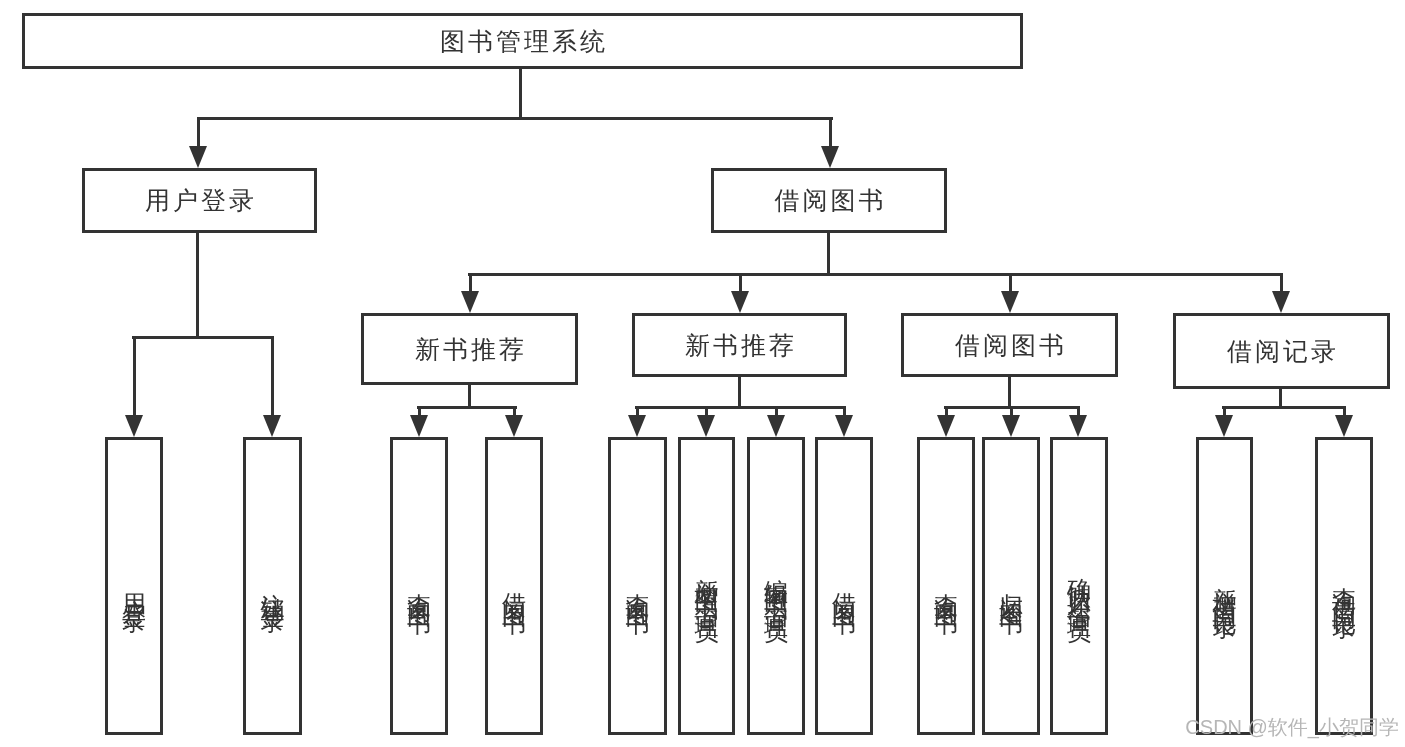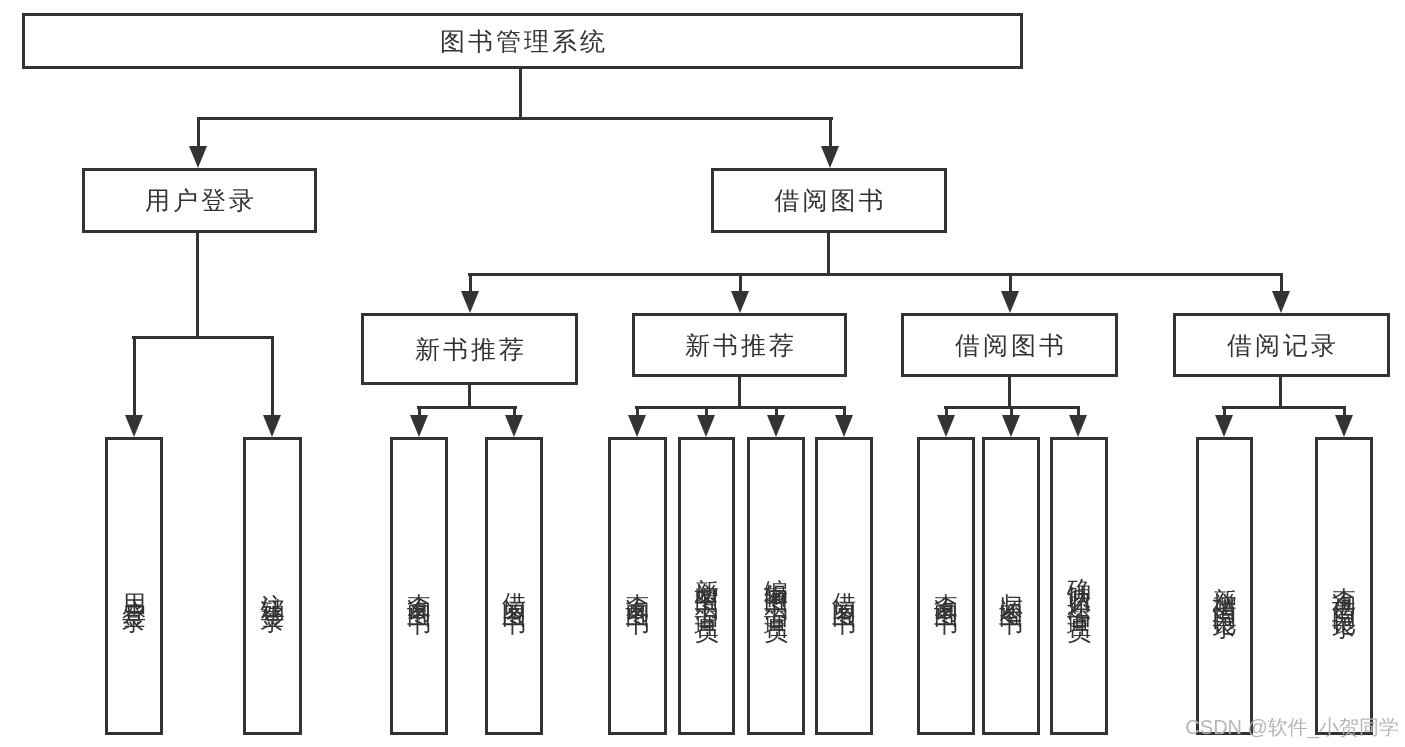--- a/index.html
+++ b/index.html
@@ -136,21 +136,21 @@
       </div>
       <div class="node" style="left: 361px; top: 313px; width: 217px; height: 72px;">
         <span class="label-h">新书推荐</span>
       </div>
       <div class="node" style="left: 632px; top: 313px; width: 215px; height: 64px;">
         <span class="label-h">新书推荐</span>
       </div>
       <div class="node" style="left: 901px; top: 313px; width: 217px; height: 64px;">
         <span class="label-h">借阅图书</span>
       </div>
-      <div class="node" style="left: 1173px; top: 313px; width: 217px; height: 64px;">
+      <div class="node" style="left: 1173px; top: 313px; width: 217px; height: 76px;">
         <span class="label-h">借阅记录</span>
       </div>
       <div class="node" style="left: 105px; top: 437px; width: 58px; height: 298px;">
         <span class="label-v">用户登录</span>
       </div>
       <div class="node" style="left: 243px; top: 437px; width: 59px; height: 298px;">
         <span class="label-v">注销登录</span>
       </div>
       <div class="node" style="left: 390px; top: 437px; width: 58px; height: 298px;">
         <span class="label-v">查询图书</span>

